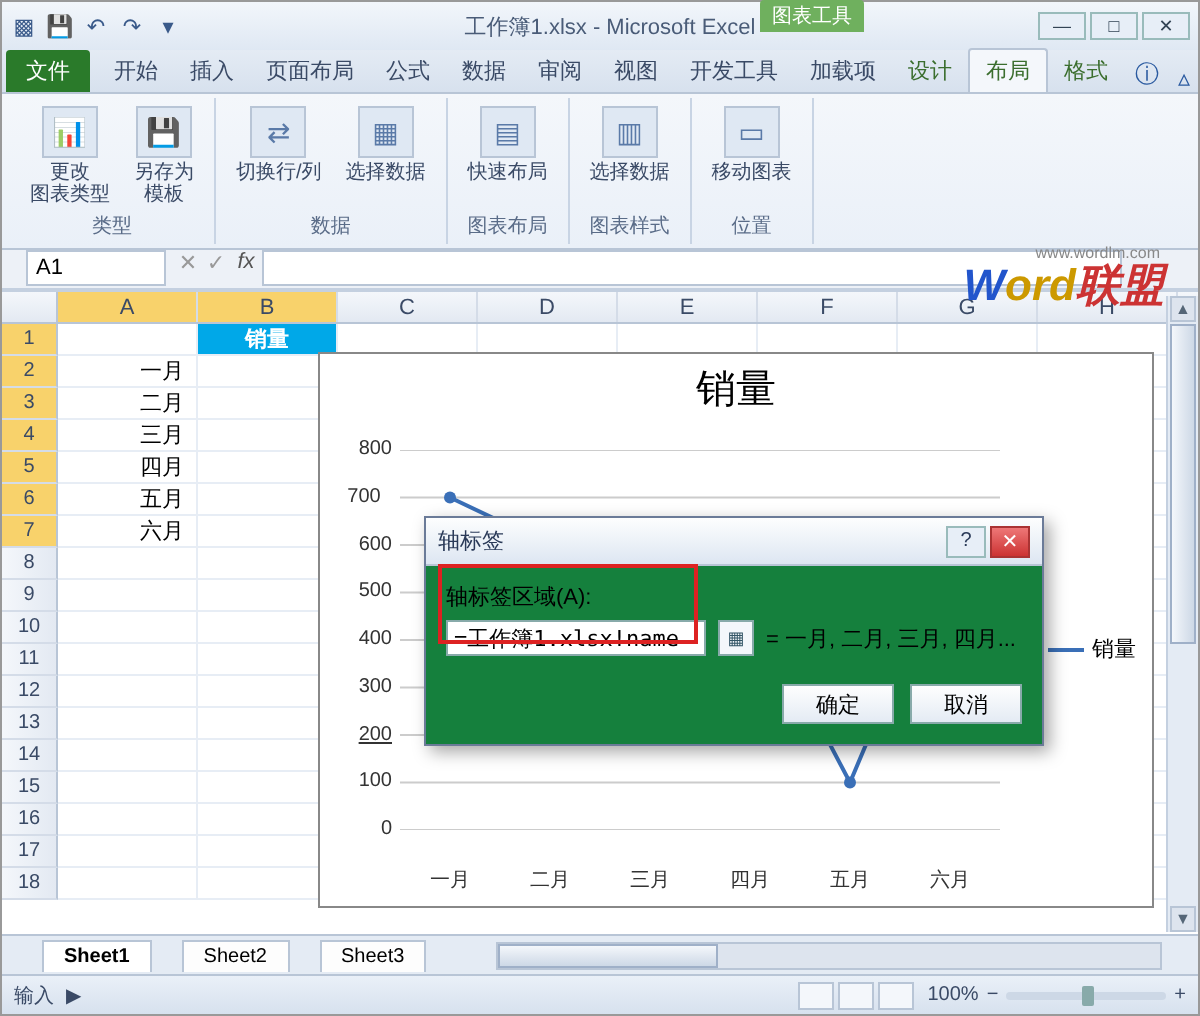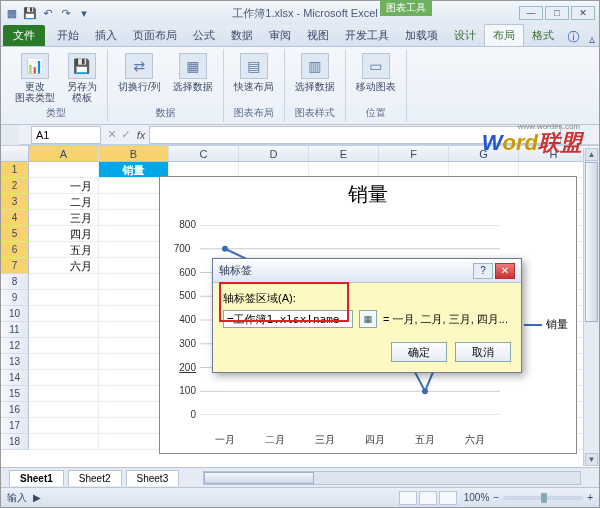--- a/index.html
+++ b/index.html
@@ -33,21 +33,21 @@
   .group-label { font-size:10px; color:#5a6c88; padding-bottom:2px; }
 
   
   .watermark { position:absolute; top:128px; right:18px; font-size:22px; font-weight:bold; font-style:italic; display:flex; align-items:baseline; pointer-events:none; }
   .watermark .w1 { color:#2255cc; }
   .watermark .w2 { color:#cc9900; }
   .watermark .w3 { color:#cc3333; font-family:"SimHei"; }
   .wm-url { position:absolute; top:122px; right:20px; font-size:8px; color:#888; pointer-events:none; }
 
   
-  .fbar { height:20px; display:flex; align-items:center; background:#edf1f7; border-bottom:1px solid #c4d0e0;margin-left:18px; }
+  .fbar { height:20px; display:flex; align-items:flex-start; background:#edf1f7; border-bottom:1px solid #c4d0e0; }
   .namebox { width:70px; height:18px; border:1px solid #b8c5d6; background:#fff; margin:0 4px 0 12px; padding:1px 4px; font-size:11px; }
   .fbar .fx { width:16px; text-align:center; font-style:italic; color:#555; }
   .formula-input { flex:1; height:18px; border:1px solid #b8c5d6; background:#fff; margin-right:38px; }
 
   
   .sheet-wrap { flex:1; position:relative; background:#fff; overflow:hidden; border-top:1px solid #c4d0e0; }
   .colhdr { height:16px; display:flex; background:linear-gradient(#f4f7fb,#e3e9f2); border-bottom:1px solid #b8c5d6; }
   .corner { width:28px; border-right:1px solid #b8c5d6; }
   .ch { width:70px; border-right:1px solid #d4dce8; text-align:center; font-size:11px; color:#3a4a66; line-height:16px; }
   .ch.sel { background:#f8d26b; }
@@ -65,36 +65,36 @@
   .plot { position:absolute; left:40px; top:48px; width:300px; height:190px; }
   .plot .grid line { stroke:#ccc; stroke-width:1; }
   .plot .series { stroke:#3a6fb7; stroke-width:2; fill:none; }
   .plot .pt { fill:#3a6fb7; }
   .ytick { position:absolute; left:8px; font-size:10px; color:#333; text-align:right; width:28px; }
   .xtick { position:absolute; bottom:6px; font-size:10px; color:#333; text-align:center; width:40px; }
   .legend { position:absolute; right:8px; top:140px; font-size:11px; display:flex; align-items:center; gap:4px; }
   .legend .sw { width:18px; height:2px; background:#3a6fb7; }
 
   
-  .dlg { position:absolute; left:212px; top:258px; width:310px; background:#fef9c3; border:1px solid #6b7b98; box-shadow:3px 3px 8px rgba(0,0,0,0.35); }
+  .dlg { position:absolute; left:212px; top:258px; width:310px; background:#15803d; border:1px solid #6b7b98; box-shadow:3px 3px 8px rgba(0,0,0,0.35); }
   .dlg-title { height:24px; background:linear-gradient(#fdfefe,#dde6f2); display:flex; align-items:center; padding:0 6px; font-size:11px; color:#2a3a58; border-bottom:1px solid #b8c5d6; }
   .dlg-title .spacer { flex:1; }
   .dlg-title .hbtn { width:20px; height:16px; border:1px solid #9bb; margin-left:2px; background:#e7eef7; display:flex; align-items:center; justify-content:center; font-size:10px; }
   .dlg-title .xbtn { background:linear-gradient(#e77,#c33); color:#fff; border-color:#a33; }
   .dlg-body { padding:8px 10px; font-size:11px; }
   .dlg-label { margin-bottom:4px; }
   .dlg-row { display:flex; align-items:center; gap:6px; }
   .dlg-input { width:130px; height:18px; border:1px solid #8aa; padding:1px 3px; font-size:11px; font-family:"SimSun",monospace; }
   .range-btn { width:18px; height:18px; border:1px solid #8aa; background:#f4f7fb; display:flex; align-items:center; justify-content:center; font-size:9px; color:#356; }
   .hilite { position:absolute; border:2px solid #d22; left:219px; top:282px; width:130px; height:40px; pointer-events:none; }
   .dlg-btns { display:flex; justify-content:flex-end; gap:8px; padding:6px 10px 10px; }
   .btn { min-width:56px; height:20px; border:1px solid #8aa; background:linear-gradient(#fefefe,#e4ebf4); font-size:11px; cursor:pointer; }
 
   
-  .sheettabs { height:20px; background:#e4ebf4; border-top:1px solid #b8c5d6; display:flex; align-items:center; font-size:10px; padding-left:8px; gap:5px; }
+  .sheettabs { height:20px; background:#e4ebf4; border-top:1px solid #b8c5d6; display:flex; align-items:center; font-size:10px; padding-left:20px; gap:16px; }
   .stab { padding:2px 10px; border:1px solid #b8c5d6; border-bottom:none; background:#fdfdfd; margin-right:-1px; cursor:pointer; }
   .stab.active { background:#fff; font-weight:bold; }
   .hscroll { flex:1; margin:0 18px 0 20px; height:14px; background:#dde4ee; border:1px solid #b8c5d6; position:relative; }
   .hscroll .thumb { position:absolute; left:0; top:0; width:110px; height:12px; background:linear-gradient(#f4f7fb,#cdd8e6); border:1px solid #9fb0c8; }
 
   
   .status { height:20px; background:linear-gradient(#eaf0f8,#d7e1ee); display:flex; align-items:center; font-size:10px; color:#3a4a66; padding:0 6px; border-top:1px solid #b8c5d6; }
   .status .spacer { flex:1; }
   .viewbtn { width:18px; height:14px; border:1px solid #b8c5d6; background:#f4f7fb; margin:0 1px; }
   .zoom { margin-left:6px; display:flex; align-items:center; gap:4px; }

